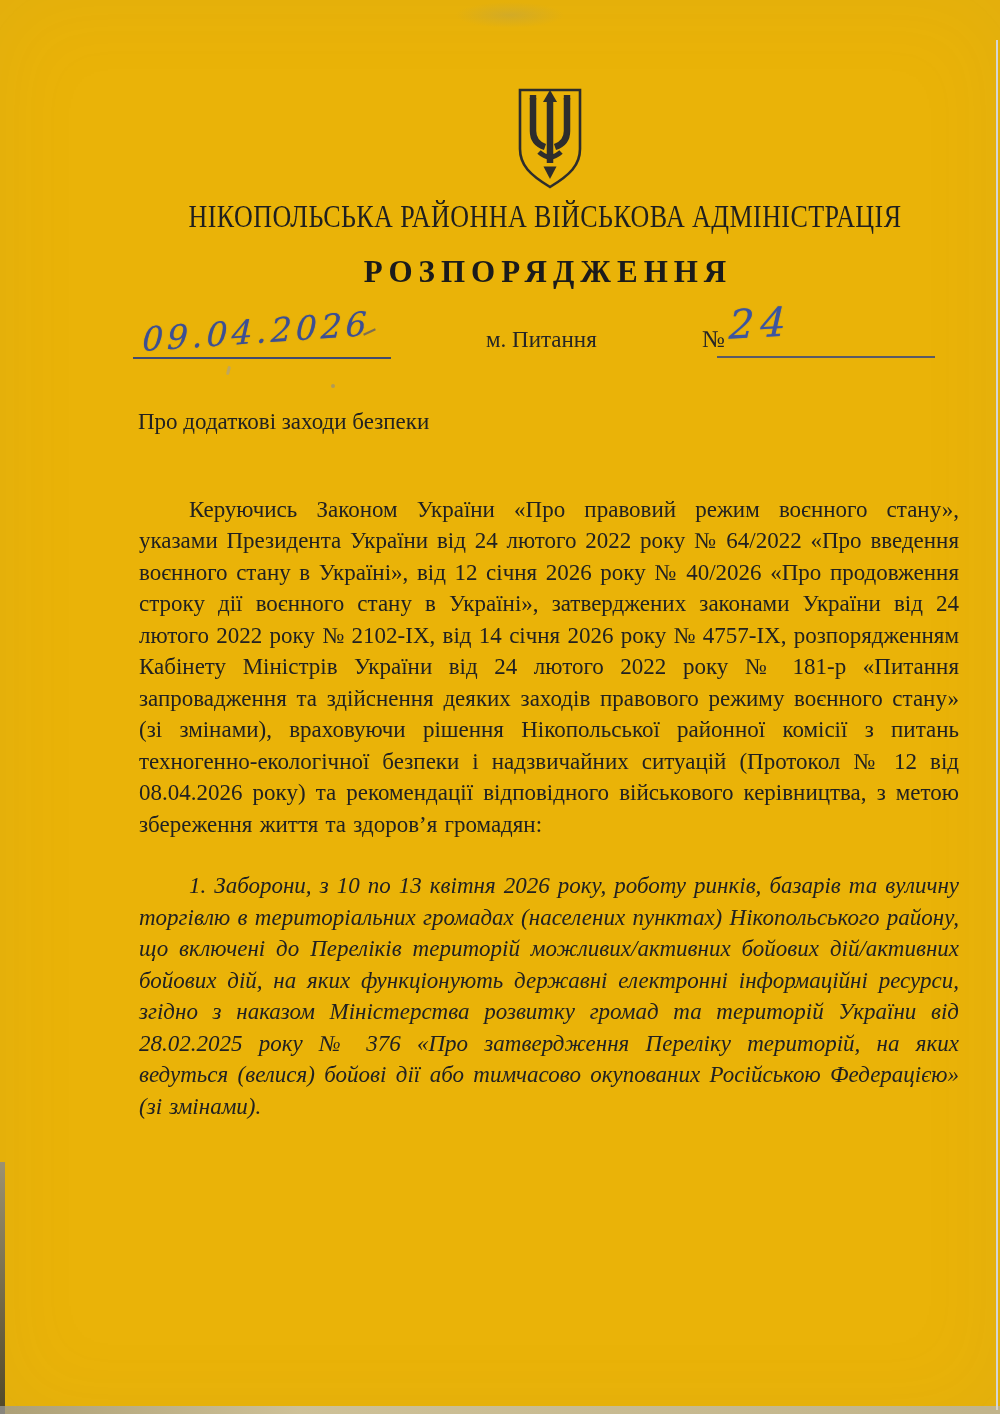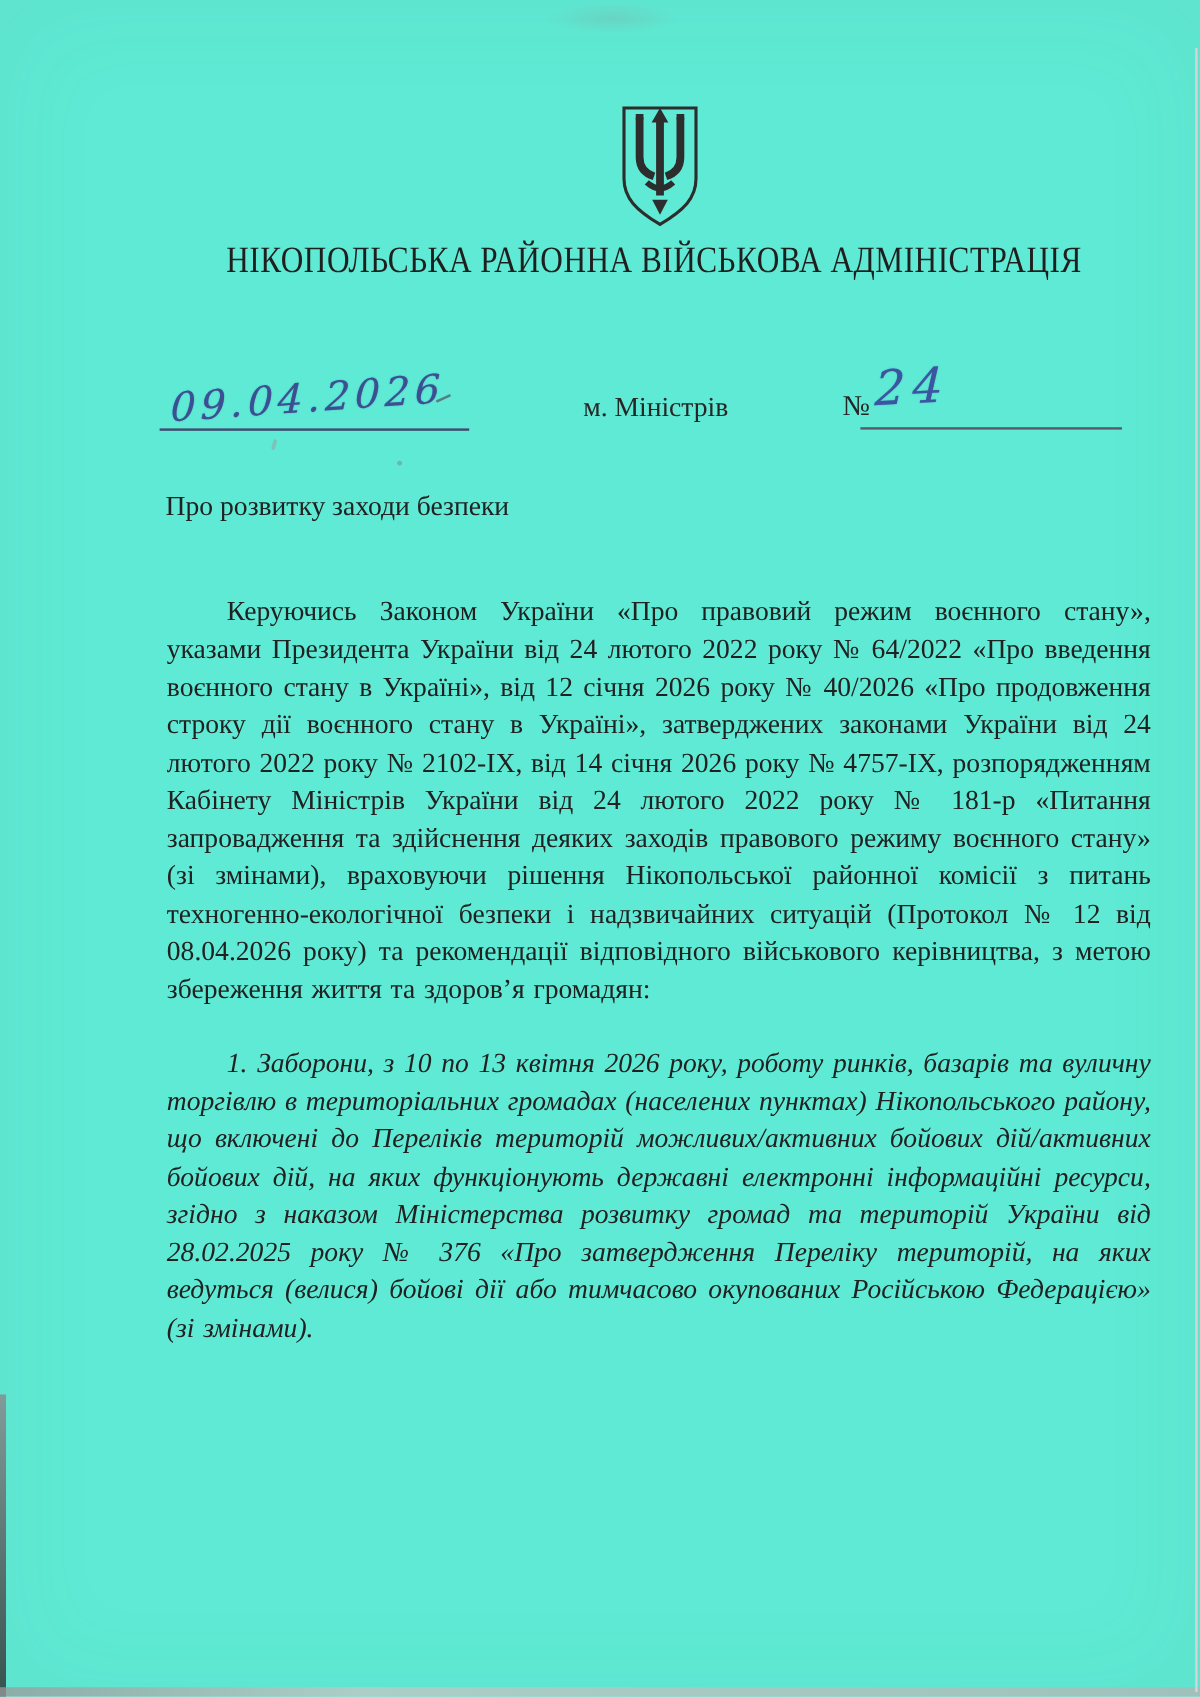--- a/index.html
+++ b/index.html
@@ -4,21 +4,21 @@
 <style>
   html, body { margin: 0; padding: 0; }
   body {
     width: 1000px; height: 1414px;
     font-family: "Liberation Serif", serif;
     background: #e9e9e9;
   }
   .page {
     position: relative;
     width: 1000px; height: 1414px;
-    background: #5eead4;
+    background: #eab308;
     box-shadow: inset 0 0 90px rgba(120,120,120,.07);
     overflow: hidden;
     color: #232323;
   }
 
   
   .emblem {
     position: absolute; left: 512px; top: 86px;
     width: 76px; height: 108px;
   }
@@ -147,30 +147,31 @@
       </g>
       <path d="M38 4 L45 16 H31 Z" fill="#2d2d2d"></path>
       <path d="M17.8 9 H24.2 V13.5 H17.8 Z" fill="#2d2d2d"></path>
       <path d="M51.8 9 H58.2 V13.5 H51.8 Z" fill="#2d2d2d"></path>
       <path d="M27 66 Q38 76 49 66" fill="none" stroke="#2d2d2d" stroke-width="5"></path>
       <path d="M38 93 L31.5 80.5 H44.5 Z" fill="#2d2d2d"></path>
     </svg>
   </div>
 
   <div class="org-name">НІКОПОЛЬСЬКА РАЙОННА ВІЙСЬКОВА АДМІНІСТРАЦІЯ</div>
+  <div class="doc-title">РОЗПОРЯДЖЕННЯ</div>
 
   <div class="date-hw">09.04.2026</div>
   <div class="date-underline"></div>
   <div class="pen-tick"></div>
-  <div class="place">м. Міністрів</div>
+  <div class="place">м. Питання</div>
   <div class="number-sign">№</div>
   <div class="number-hw">24</div>
   <div class="num-underline"></div>
   <div class="pen-comma"></div>
   <div class="pen-dot"></div>
 
   <div class="body-text">
-    <p class="subject">Про розвитку заходи безпеки</p>
+    <p class="subject">Про додаткові заходи безпеки</p>
     <p class="para">Керуючись Законом України «Про правовий режим воєнного стану», указами Президента України від 24 лютого 2022 року № 64/2022 «Про введення воєнного стану в Україні», від 12 січня 2026 року № 40/2026 «Про продовження строку дії воєнного стану в Україні», затверджених законами України від 24 лютого 2022 року № 2102-IX, від 14 січня 2026 року № 4757-IX, розпорядженням Кабінету Міністрів України від 24 лютого 2022 року № 181-р «Питання запровадження та здійснення деяких заходів правового режиму воєнного стану» (зі змінами), враховуючи рішення Нікопольської районної комісії з питань техногенно-екологічної безпеки і надзвичайних ситуацій (Протокол № 12 від 08.04.2026 року) та рекомендації відповідного військового керівництва, з метою збереження життя та здоров’я громадян:</p>
     <p class="para">1. Заборони, з 10 по 13 квітня 2026 року, роботу ринків, базарів та вуличну торгівлю в територіальних громадах (населених пунктах) Нікопольського району, що включені до Переліків територій можливих/активних бойових дій/активних бойових дій, на яких функціонують державні електронні інформаційні ресурси, згідно з наказом Міністерства розвитку громад та територій України від 28.02.2025 року № 376 «Про затвердження Переліку територій, на яких ведуться (велися) бойові дії або тимчасово окупованих Російською Федерацією» (зі змінами).</p>
   </div>
 
 </div>
 
 </body></html>

